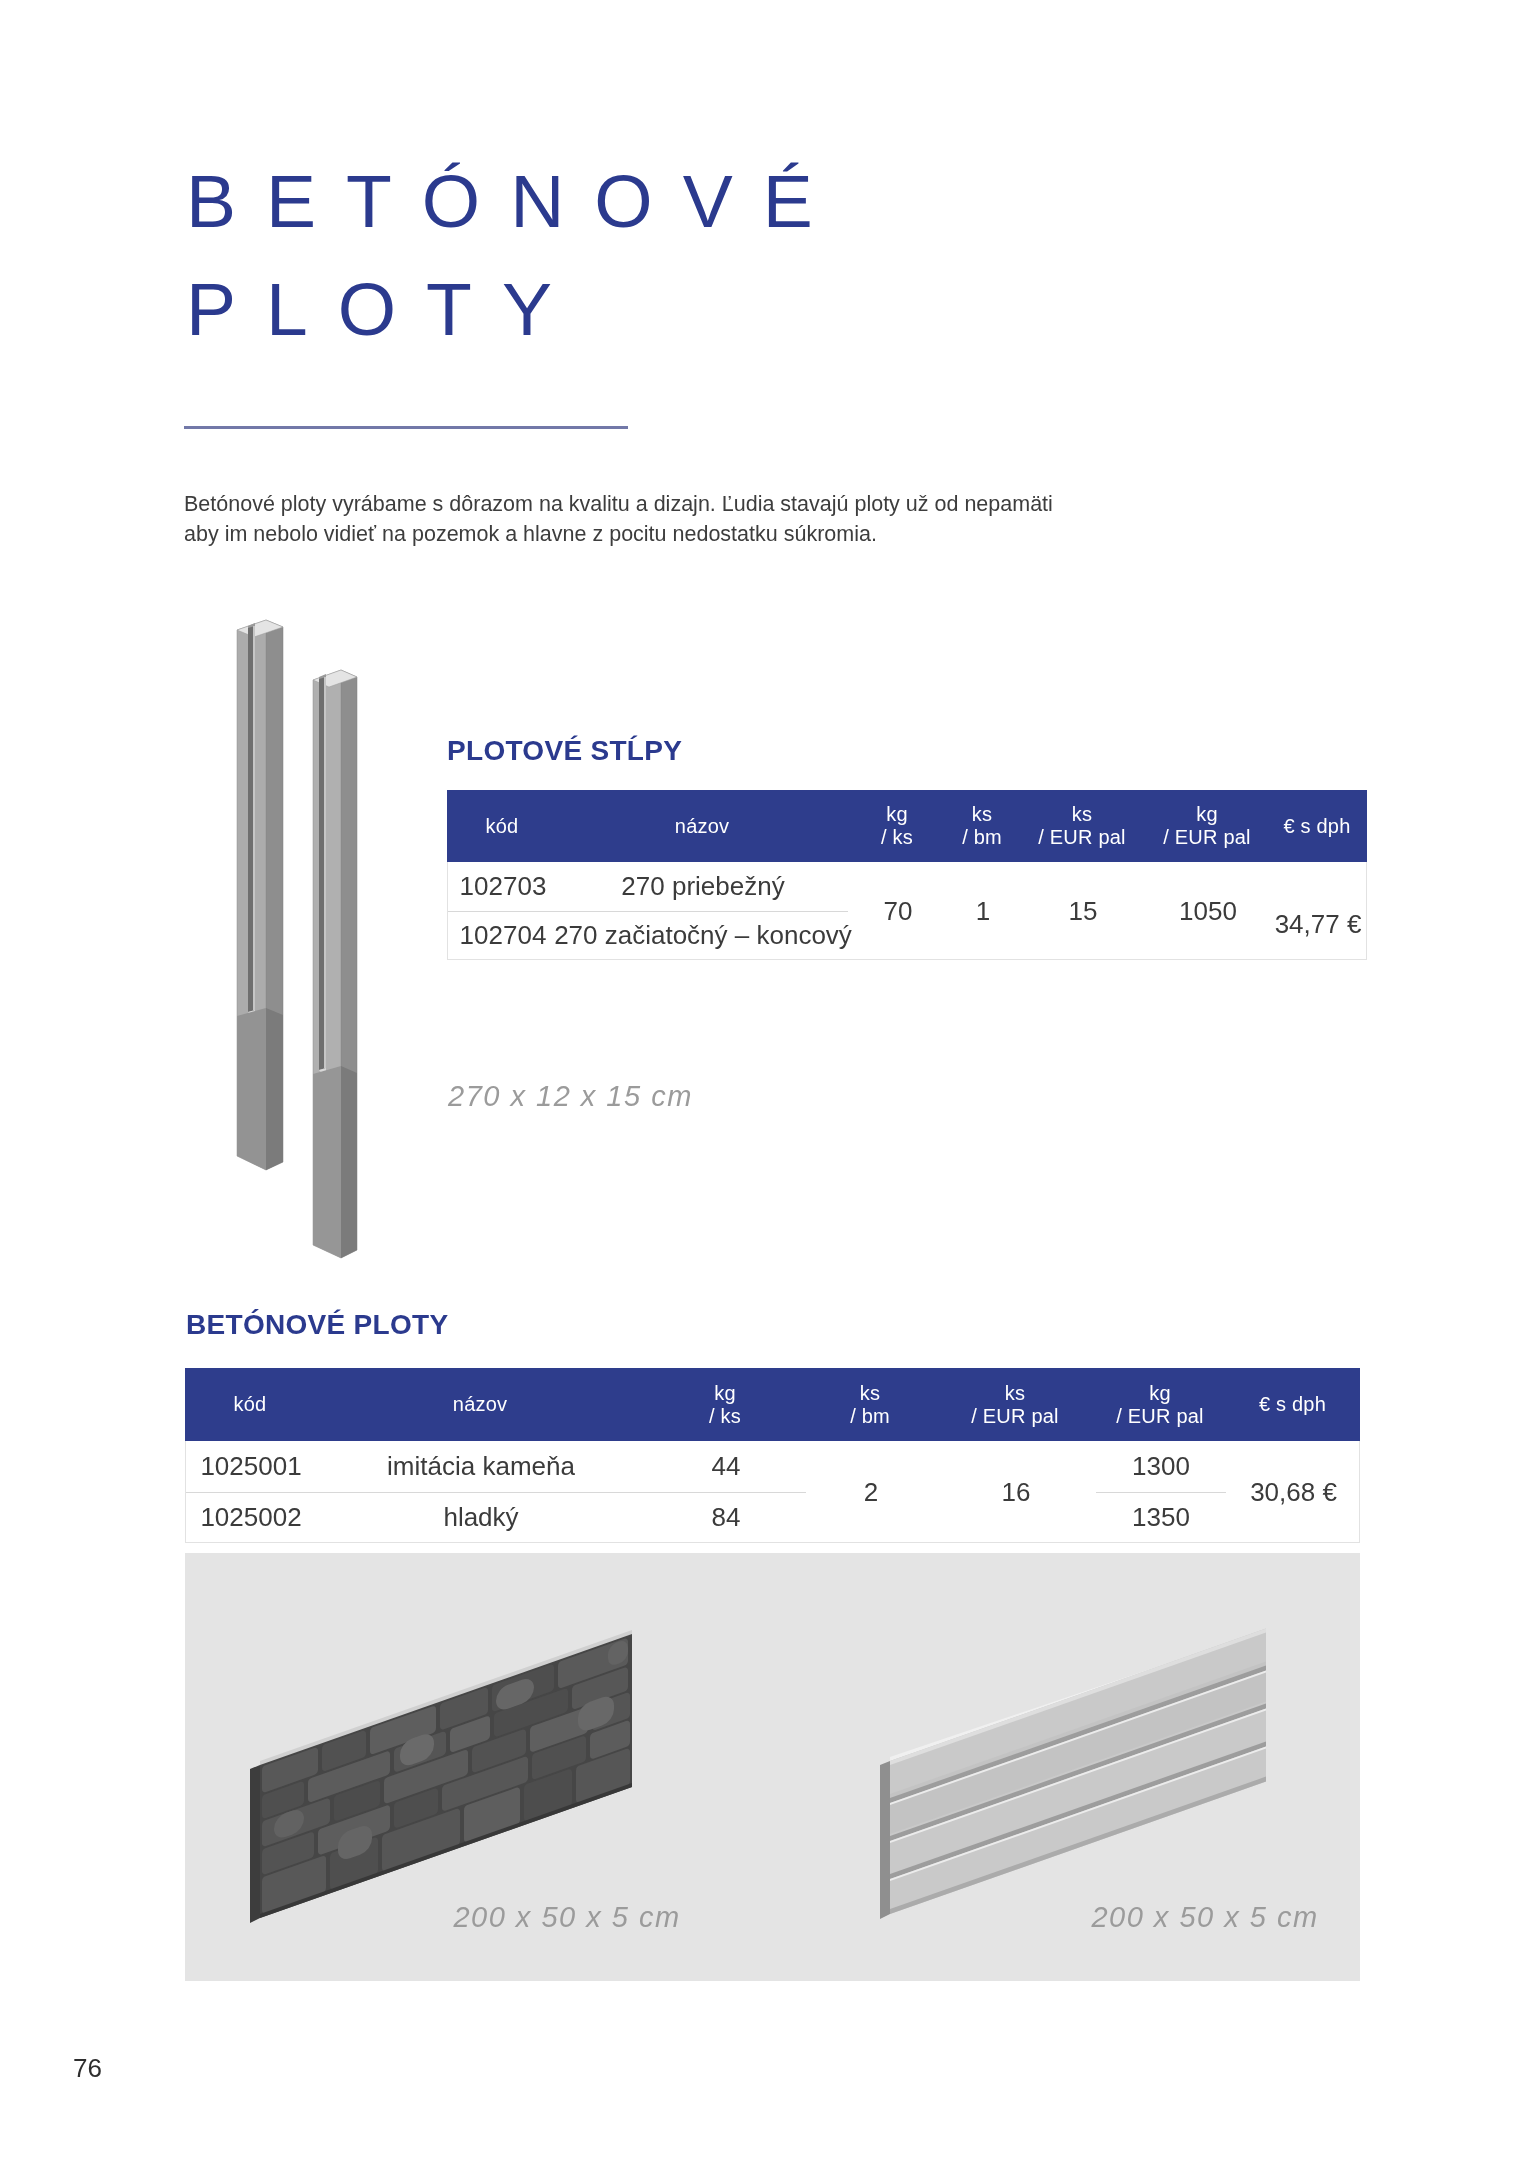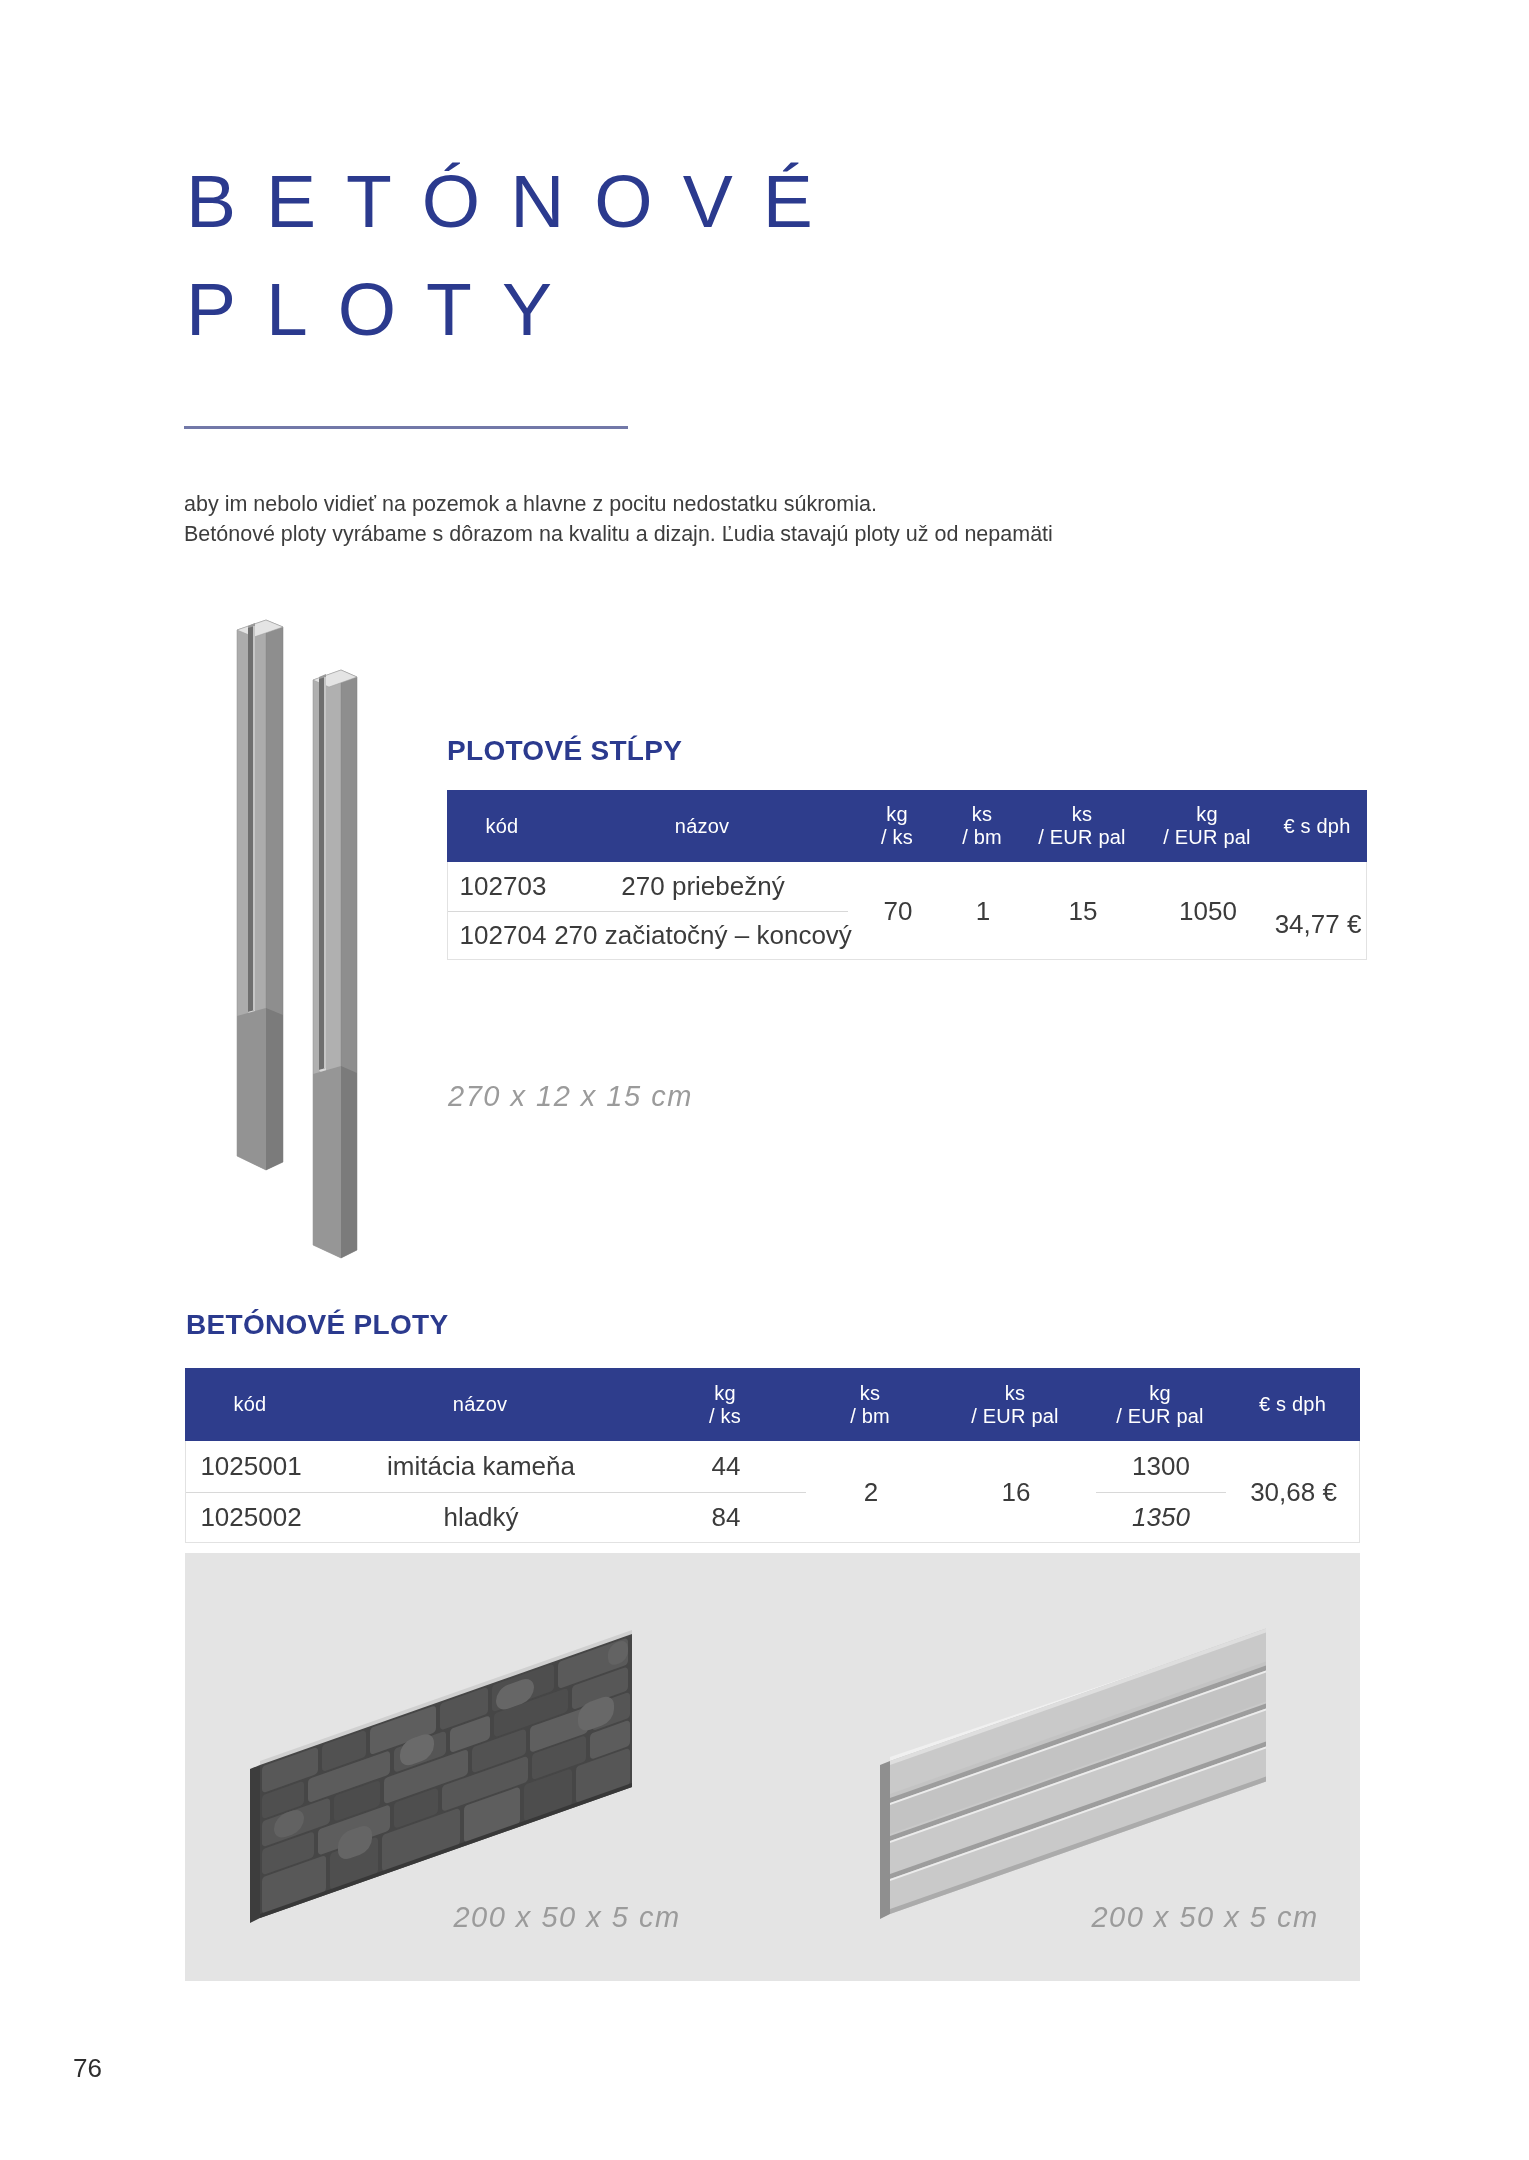--- a/index.html
+++ b/index.html
@@ -49,22 +49,22 @@
 </head>
 <body>
 
 <div class="page">
 
   <div class="title-line l1">BETÓNOVÉ</div>
   <div class="title-line l2">PLOTY</div>
   <div class="title-underline"></div>
 
   <div class="intro">
+    <div>Betónové ploty vyrábame s dôrazom na kvalitu a dizajn. Ľudia stavajú ploty už od nepamäti</div>
     <div>aby im nebolo vidieť na pozemok a hlavne z pocitu nedostatku súkromia.</div>
-    <div>Betónové ploty vyrábame s dôrazom na kvalitu a dizajn. Ľudia stavajú ploty už od nepamäti</div>
   </div>
 
   <div class="posts-illu">
     <svg width="200" height="690" viewBox="0 0 200 690">
 
       <g>
         <polygon points="71,20 88,27 88,562 71,570" fill="#8e8e8e" stroke="#7e7e7e" stroke-width="0.5"></polygon>
         <polygon points="42,30 71,20 71,570 42,556" fill="#acacac" stroke="#8e8e8e" stroke-width="0.5"></polygon>
         <polygon points="42,30 71,20 88,27 59,37" fill="#e4e4e4" stroke="#9a9a9a" stroke-width="0.5"></polygon>
         <polygon points="53,26 60,23 60,28 53,31" fill="#9a9a9a"></polygon>
@@ -172,21 +172,21 @@
         </div>
     </div>
     <div class="tbody" style="height:102px;">
       <div class="cell" style="left:0;top:0;width:130px;height:51px;">1025001</div>
       <div class="cell" style="left:130px;top:0;width:330px;height:51px;">imitácia kameňa</div>
       <div class="cell" style="left:460px;top:0;width:160px;height:51px;">44</div>
       <div class="cell" style="left:910px;top:0;width:130px;height:51px;">1300</div>
       <div class="cell" style="left:0;top:51px;width:130px;height:51px;">1025002</div>
       <div class="cell" style="left:130px;top:51px;width:330px;height:51px;">hladký</div>
       <div class="cell" style="left:460px;top:51px;width:160px;height:51px;">84</div>
-      <div class="cell" style="left:910px;top:51px;width:130px;height:51px;font-style:italic;">1350</div>
+      <div class="cell" style="left:910px;top:51px;width:130px;height:51px;">1350</div>
       <div class="divider" style="left:0;top:51px;width:620px;"></div>
       <div class="divider" style="left:910px;top:51px;width:130px;"></div>
       <div class="cell" style="left:620px;top:0;width:130px;height:102px;">2</div>
       <div class="cell" style="left:750px;top:0;width:160px;height:102px;">16</div>
       <div class="cell" style="left:1040px;top:0;width:135px;height:102px;">30,68 €</div>
     </div>
   </div>
 
   <div class="gray-panel">
     <svg class="fences-illu" width="1175" height="428" viewBox="0 0 1175 428">

